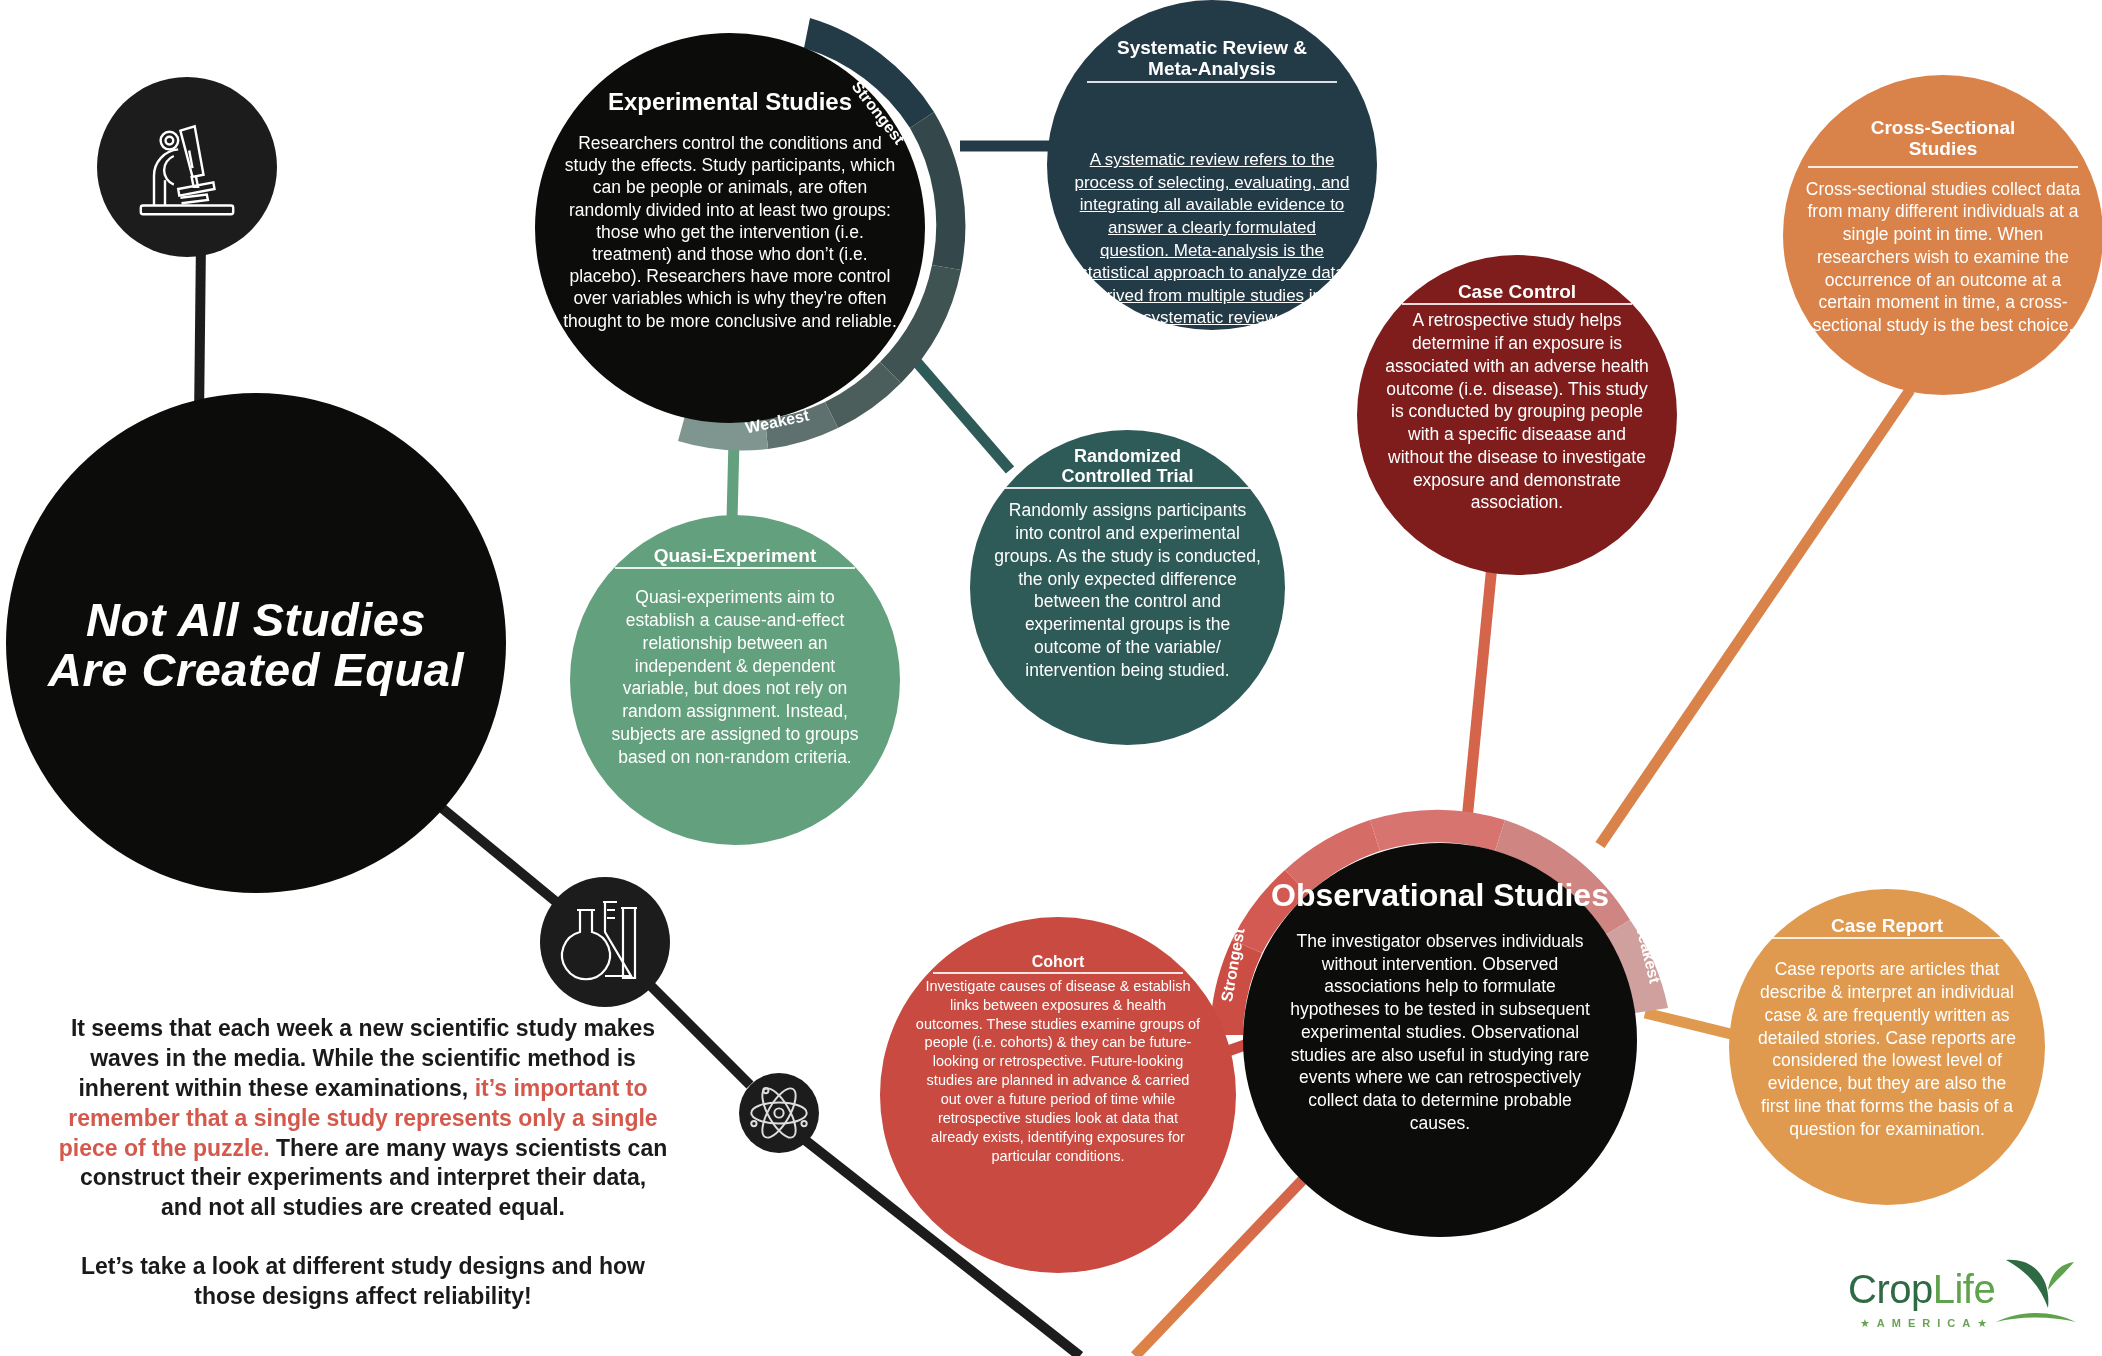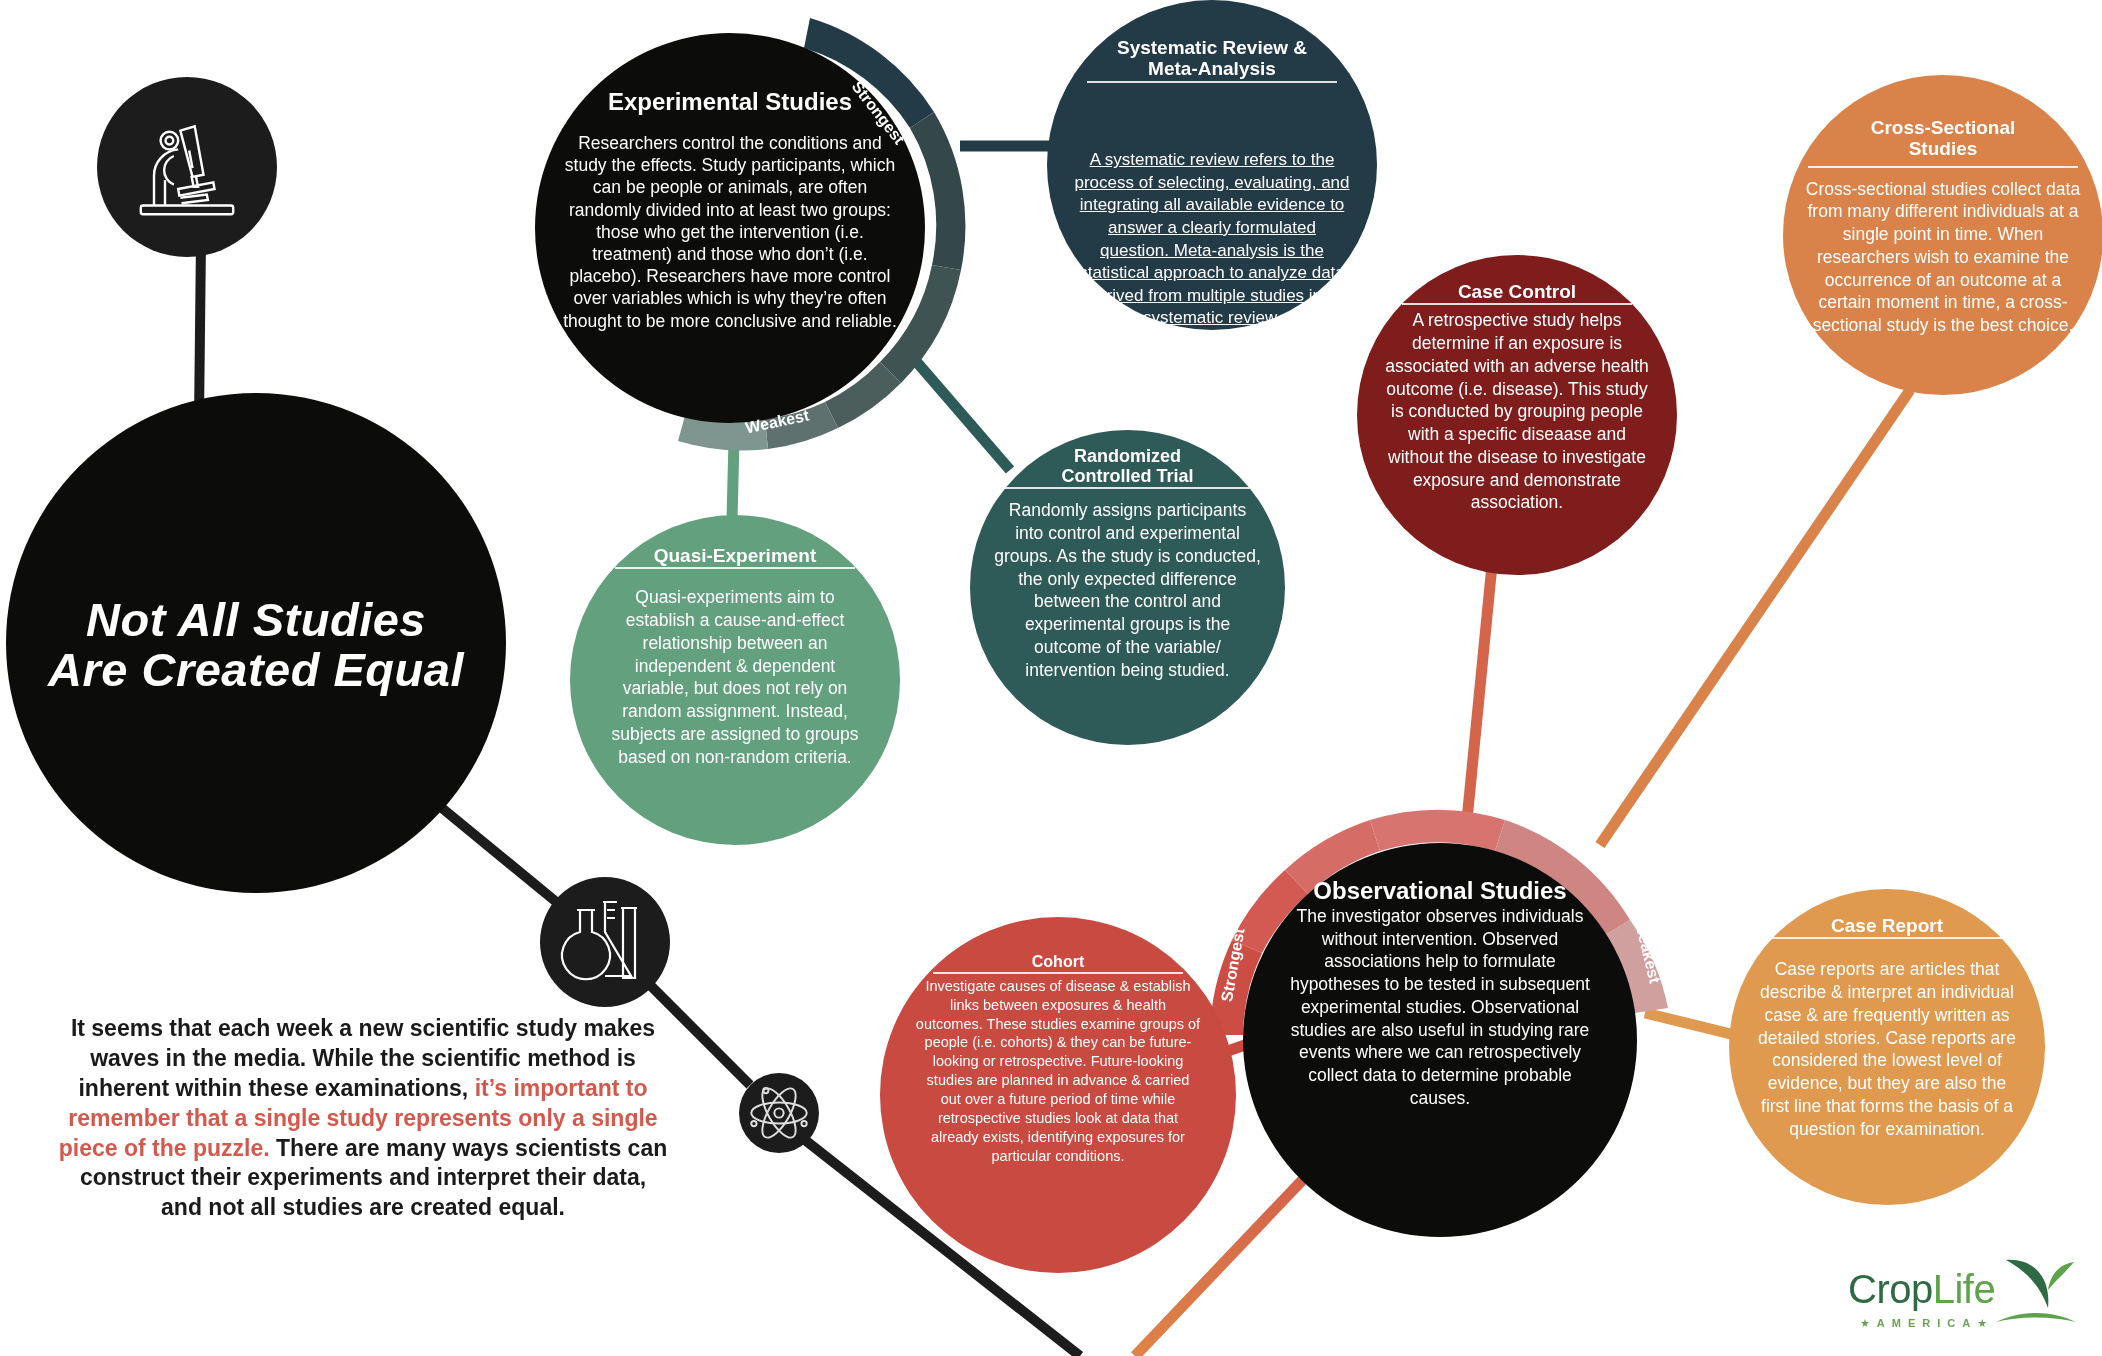--- a/index.html
+++ b/index.html
@@ -145,38 +145,39 @@
   <div class="node-title ruled" style="font-size:19px; width:230px;">Case Control</div>
   <div class="node-body" style="font-size:17.5px; width:270px; margin-top:4px; line-height:1.3;">A retrospective study helps determine if an exposure is associated with an adverse health outcome (i.e. disease). This study is conducted by grouping people with a specific diseaase and without the disease to investigate exposure and demonstrate association.</div>
 </div>
 
 <div class="circle" style="left:1783px; top:75px; width:320px; height:320px; background:#d9834a; padding-top:42px;">
   <div class="node-title ruled" style="font-size:19px; width:270px; padding-left:60px; padding-right:60px; padding-bottom:6px;">Cross-Sectional Studies</div>
   <div class="node-body" style="font-size:17.5px; width:285px; margin-top:10px; line-height:1.3;">Cross-sectional studies collect data from many different individuals at a single point in time. When researchers wish to examine the occurrence of an outcome at a certain moment in time, a cross-sectional study is the best choice.</div>
 </div>
 
 <div class="circle" style="left:1243px; top:843px; width:394px; height:394px; background:#0c0c0b; padding-top:35px;">
-  <div class="node-title" style="font-size:24px; ">Observational Studies</div>
+  <div class="node-title" style="font-size:32px; margin-bottom:16px;">Observational Studies</div>
   <div class="node-body" style="font-size:17.5px; width:320px; line-height:1.3;">The investigator observes individuals without intervention. Observed associations help to formulate hypotheses to be tested in subsequent experimental studies. Observational studies are also useful in studying rare events where we can retrospectively collect data to determine probable causes.</div>
 </div>
 <div class="arc-label" style="left:1218px; top:1000px; transform:rotate(-80deg); transform-origin:left top;">Strongest</div>
 <div class="arc-label" style="left:1648px; top:918px; transform:rotate(76deg); transform-origin:left top;">Weakest</div>
 
 <div class="circle" style="left:880px; top:917px; width:356px; height:356px; background:#c94a40; padding-top:36px;">
   <div class="node-title ruled" style="font-size:16px; width:250px;">Cohort</div>
   <div class="node-body" style="font-size:14.5px; width:285px; margin-top:3px; line-height:1.3;">Investigate causes of disease &amp; establish links between exposures &amp; health outcomes. These studies examine groups of people (i.e. cohorts) &amp; they can be future-looking or retrospective. Future-looking studies are planned in advance &amp; carried out over a future period of time while retrospective studies look at data that already exists, identifying exposures for particular conditions.</div>
 </div>
 
 <div class="circle" style="left:1729px; top:889px; width:316px; height:316px; background:#e09a4f; padding-top:26px;">
   <div class="node-title ruled" style="font-size:19px; width:250px;">Case Report</div>
   <div class="node-body" style="font-size:17.5px; width:262px; margin-top:19px; line-height:1.3;">Case reports are articles that describe &amp; interpret an individual case &amp; are frequently written as detailed stories. Case reports are considered the lowest level of evidence, but they are also the first line that forms the basis of a question for examination.</div>
 </div>
 
 <div class="intro">
   <p><span>It seems that each week a new scientific study makes waves in the media. While the scientific method is inherent within these examinations,</span><span class="hl"> it’s important to remember that a single study represents only a single piece of the puzzle.</span><span> There are many ways scientists can construct their experiments and interpret their data, and not all studies are created equal.</span></p>
+  <p>Let’s take a look at different study designs and how those designs affect reliability!</p>
 </div>
 
 <div class="logo">
   <svg style="position:absolute; left:148px; top:0;" width="80" height="80" viewBox="0 0 80 80">
     <path d="M10 10 C40 8 55 30 52 58 C45 38 32 22 10 10 Z" fill="#2e6b45"></path>
     <path d="M52 40 C55 22 65 14 78 12 C70 22 60 30 52 40 Z" fill="#5ea34b"></path>
     <path d="M0 72 C25 60 55 60 80 72 C55 66 25 66 0 72 Z" fill="#5ea34b"></path>
   </svg>
   <div class="logo-word"><span>Crop</span><span class="life">Life</span></div>
   <div class="logo-sub">★AMERICA★</div>

